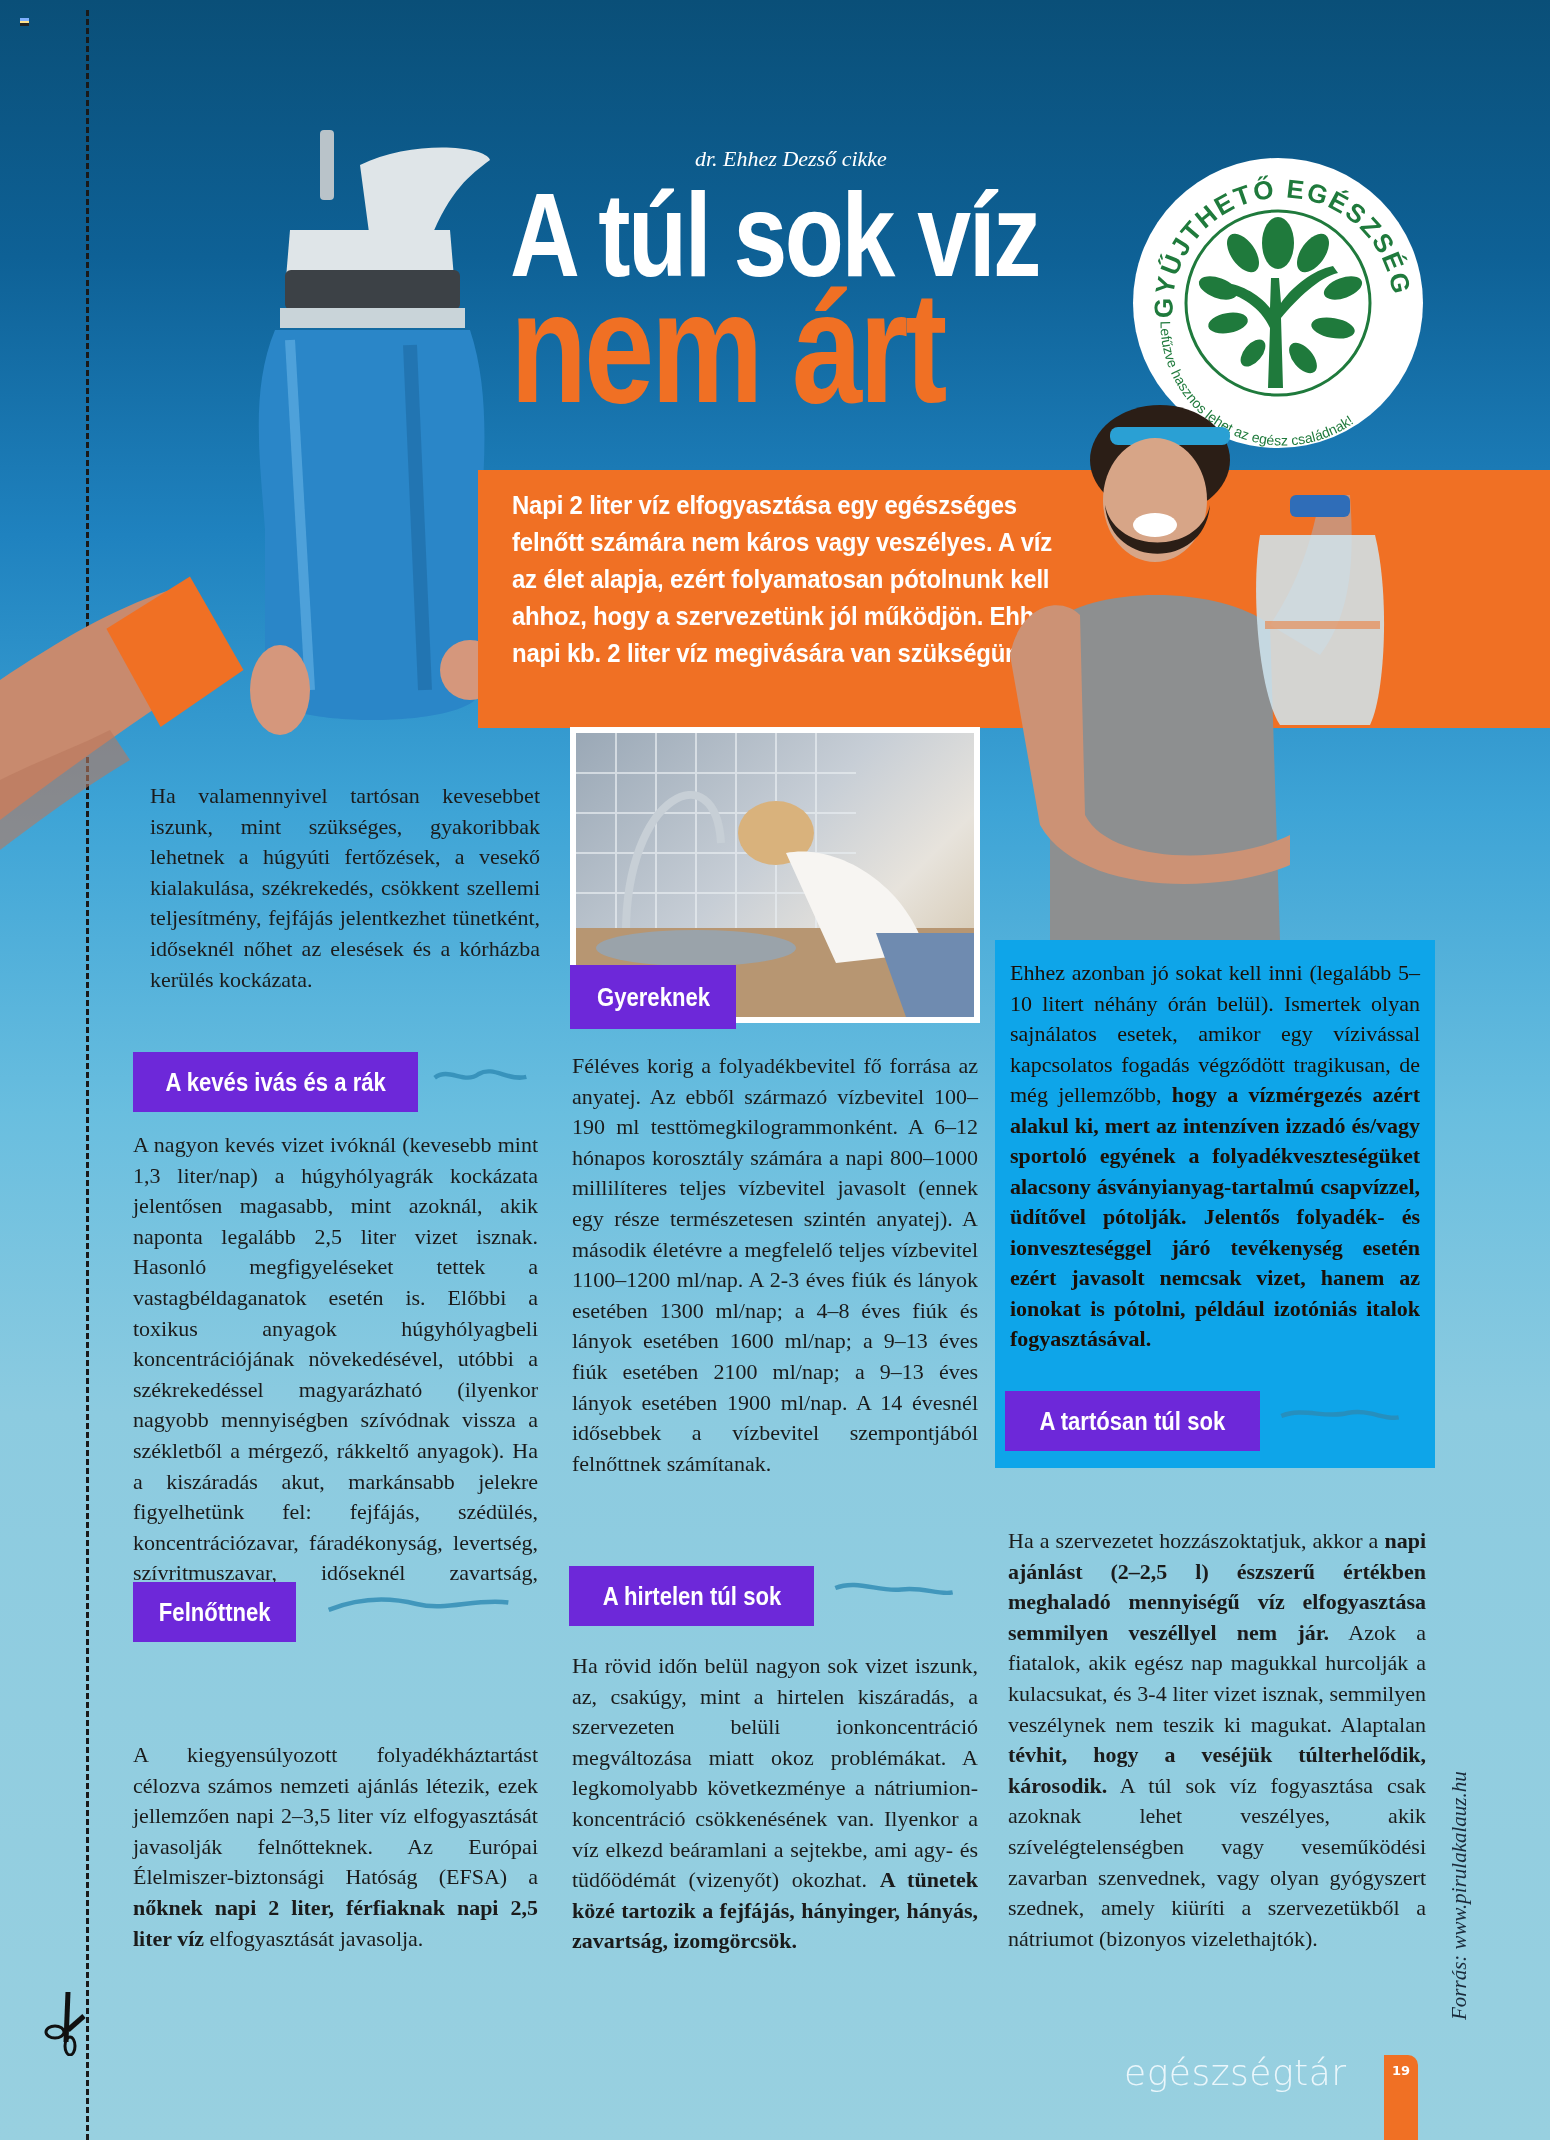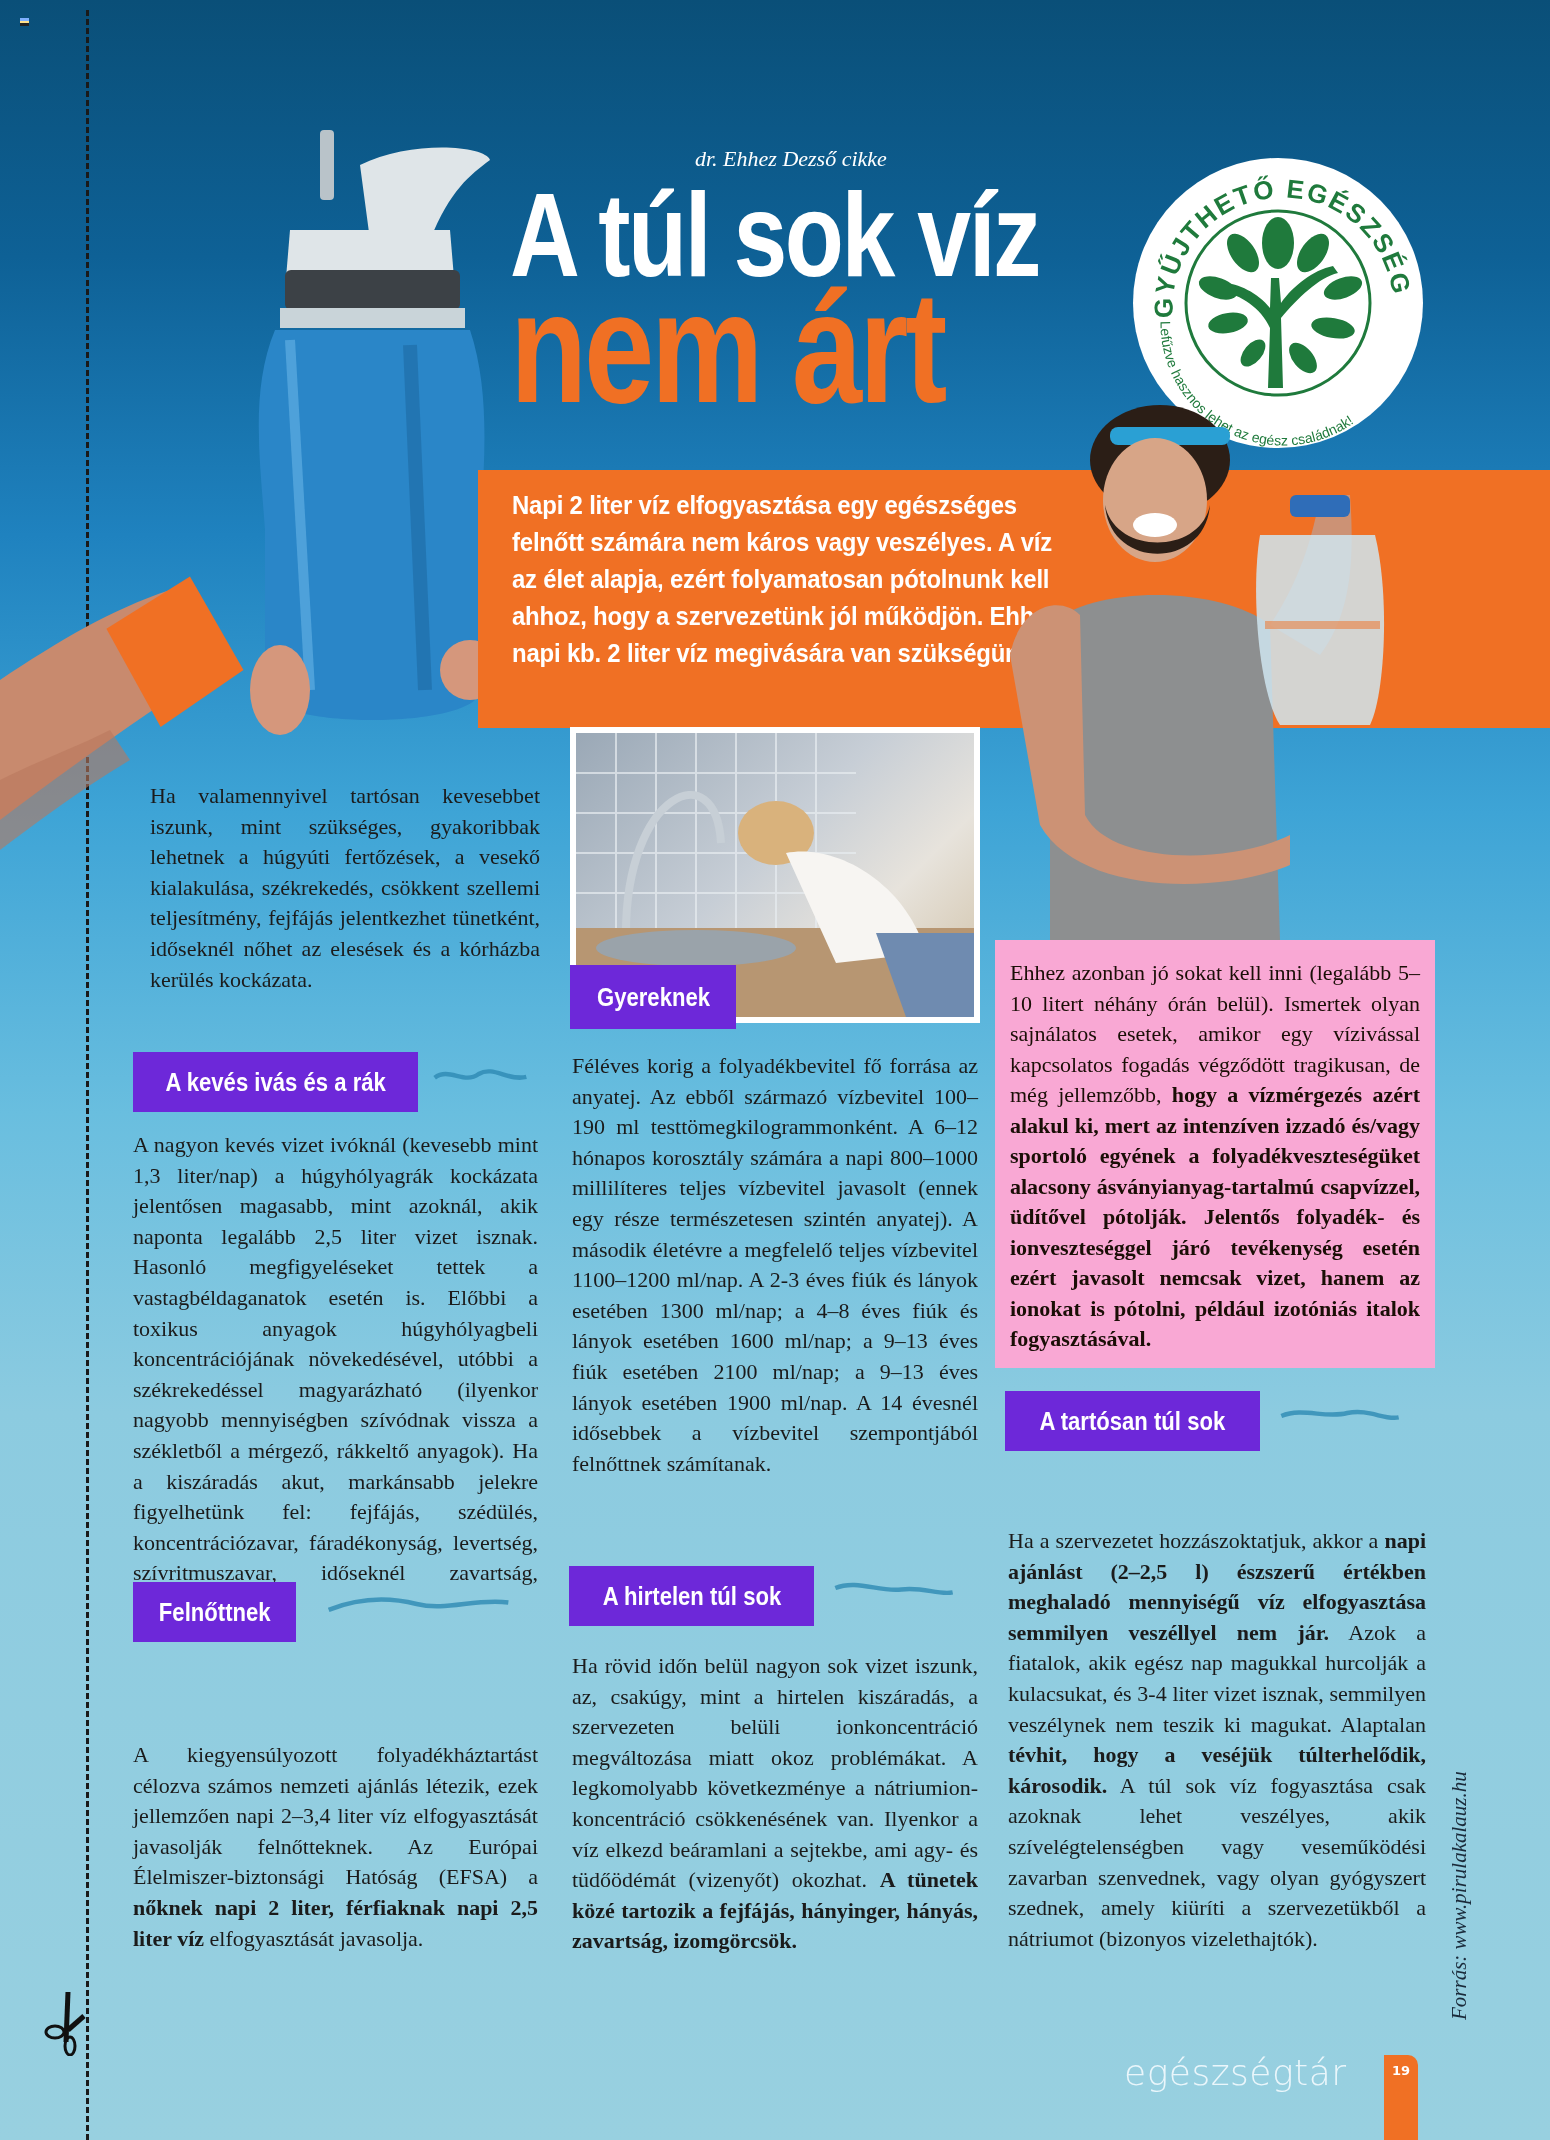--- a/index.html
+++ b/index.html
@@ -42,21 +42,21 @@
   .body { font-family: "Liberation Serif", serif; font-size: 22px; line-height: 30.6px; color: #1b1b1b; text-align: justify; }
   .body b { font-weight: 700; }
   .intro { left: 130px; top: 781px; width: 410px; text-align: right; }
   .intro p { text-align: justify; text-align-last: auto; }
 
   
   .sec-head { height: 60px; background: #6d28d9; display: flex; align-items: center; justify-content: center; font-family: "Liberation Sans", sans-serif; font-weight: 700; font-size: 26px; color: #fff; }
   .sec-head span { transform: scaleX(0.85); display: inline-block; white-space: nowrap; }
   .splash { height: 44px; }
 
-  .orange-box { left: 995px; top: 940px; width: 440px; height: 428px; background: #f9a8d4; padding: 18px 15px; }
+  .orange-box { left: 995px; top: 940px; width: 440px; height: 528px; background: #0ea5e9; padding: 18px 15px; }
   .orange-box .body { color: #1a0e06; font-size: 22px; line-height: 30.5px; }
 
   .source { left: 1447px; top: 1750px; width: 30px; height: 270px; }
   .source span { position: absolute; left: 0; top: 0; transform: rotate(-90deg) translateX(-270px); transform-origin: left top; font-family: "Liberation Serif", serif; font-style: italic; font-size: 21px; color: #1a2a3a; white-space: nowrap; }
 
   .footer-brand { left: 1124px; top: 2052px; font-family: "DejaVu Sans", sans-serif; font-weight: 300; font-size: 36px; color: #eaf6fb; letter-spacing: 0.5px; }
   .page-tab { left: 1384px; top: 2055px; width: 34px; height: 85px; background: #f07024; border-top-right-radius: 10px; color: #fff; font-family: "DejaVu Sans", sans-serif; font-weight: 700; font-size: 13px; text-align: center; padding-top: 8px; }
 </style>
 </head>
 <body>
@@ -174,21 +174,21 @@
 <div class="abs body" style="left:133px; top:1130px; width:405px;">A nagyon kevés vizet ivóknál (kevesebb mint 1,3 liter/nap) a húgyhólyagrák kockázata jelentősen magasabb, mint azoknál, akik naponta legalább 2,5 liter vizet isznak. Hasonló megfigyeléseket tettek a vastagbéldaganatok esetén is. Előbbi a toxikus anyagok húgyhólyagbeli koncentrációjának növekedésével, utóbbi a székrekedéssel magyarázható (ilyenkor nagyobb mennyiségben szívódnak vissza a székletből a mérgező, rákkeltő anyagok). Ha a kiszáradás akut, markánsabb jelekre figyelhetünk fel: fejfájás, szédülés, koncentrációzavar, fáradékonyság, levertség, szívritmuszavar, időseknél zavartság, eszméletvesztés.</div>
 
 <div class="abs" style="left:133px; top:1582px; width:410px;">
   <div class="sec-head" style="width:163px; float:left;">
       <span>Felnőttnek</span>
     </div>
   <svg class="splash" width="245" height="60" viewBox="0 0 245 60">
       <path d="M0 38 C 40 22, 80 20, 120 30 C 160 40, 200 22, 245 28" stroke="#2d89b3" stroke-width="6" fill="none" opacity="0.8"></path>
     </svg>
 </div>
-<div class="abs body" style="left:133px; top:1740px; width:405px;"><span>A kiegyensúlyozott folyadékháztartást célozva számos nemzeti ajánlás létezik, ezek jellemzően napi 2–3,4 liter víz elfogyasztását javasolják felnőtteknek. Az Európai Élelmiszer-biztonsági Hatóság (EFSA) a </span><b>nőknek napi 2 liter, férfiaknak napi 2,5 liter víz</b><span> elfogyasztását javasolja.</span></div>
+<div class="abs body" style="left:133px; top:1740px; width:405px;"><span>A kiegyensúlyozott folyadékháztartást célozva számos nemzeti ajánlás létezik, ezek jellemzően napi 2–3,5 liter víz elfogyasztását javasolják felnőtteknek. Az Európai Élelmiszer-biztonsági Hatóság (EFSA) a </span><b>nőknek napi 2 liter, férfiaknak napi 2,5 liter víz</b><span> elfogyasztását javasolja.</span></div>
 
 <div class="abs sec-head" style="left:570px; top:965px; width:166px; height:64px;">
     <span>Gyereknek</span>
   </div>
 <div class="abs body" style="left:572px; top:1051px; width:406px;">Féléves korig a folyadékbevitel fő forrása az anyatej. Az ebből származó vízbevitel 100–190 ml testtömegkilogrammonként. A 6–12 hónapos korosztály számára a napi 800–1000 millilíteres teljes vízbevitel javasolt (ennek egy része természetesen szintén anyatej). A második életévre a megfelelő teljes vízbevitel 1100–1200 ml/nap. A 2-3 éves fiúk és lányok esetében 1300 ml/nap; a 4–8 éves fiúk és lányok esetében 1600 ml/nap; a 9–13 éves fiúk esetében 2100 ml/nap; a 9–13 éves lányok esetében 1900 ml/nap. A 14 évesnél idősebbek a vízbevitel szempontjából felnőttnek számítanak.</div>
 
 <div class="abs" style="left:569px; top:1566px; width:410px;">
   <div class="sec-head" style="width:245px; float:left;">
       <span>A hirtelen túl sok</span>
     </div>

